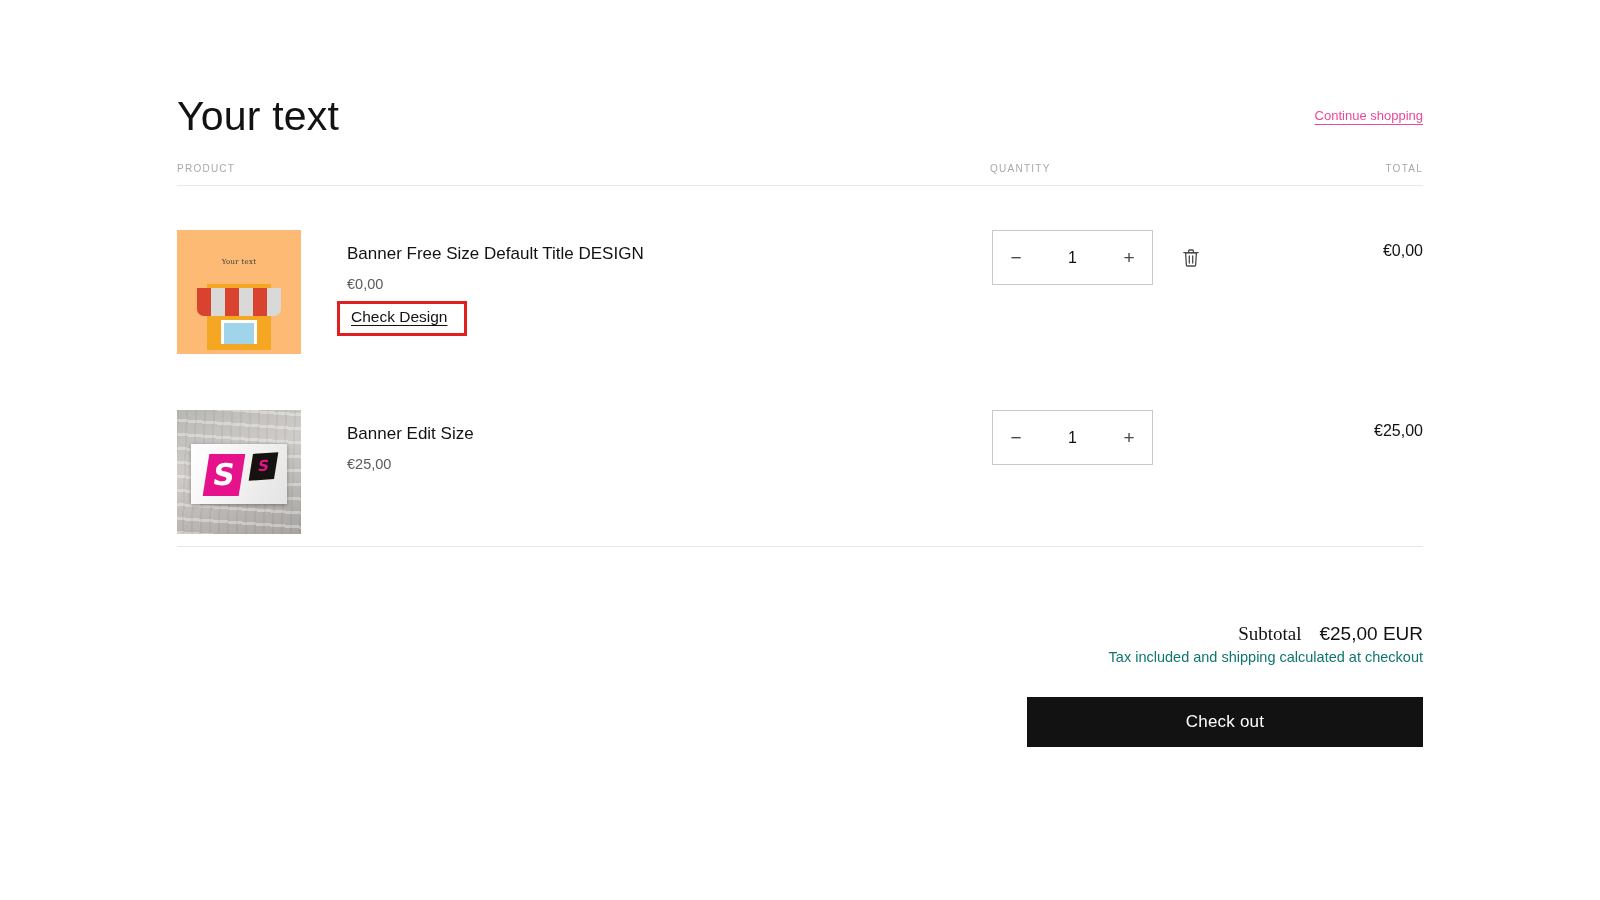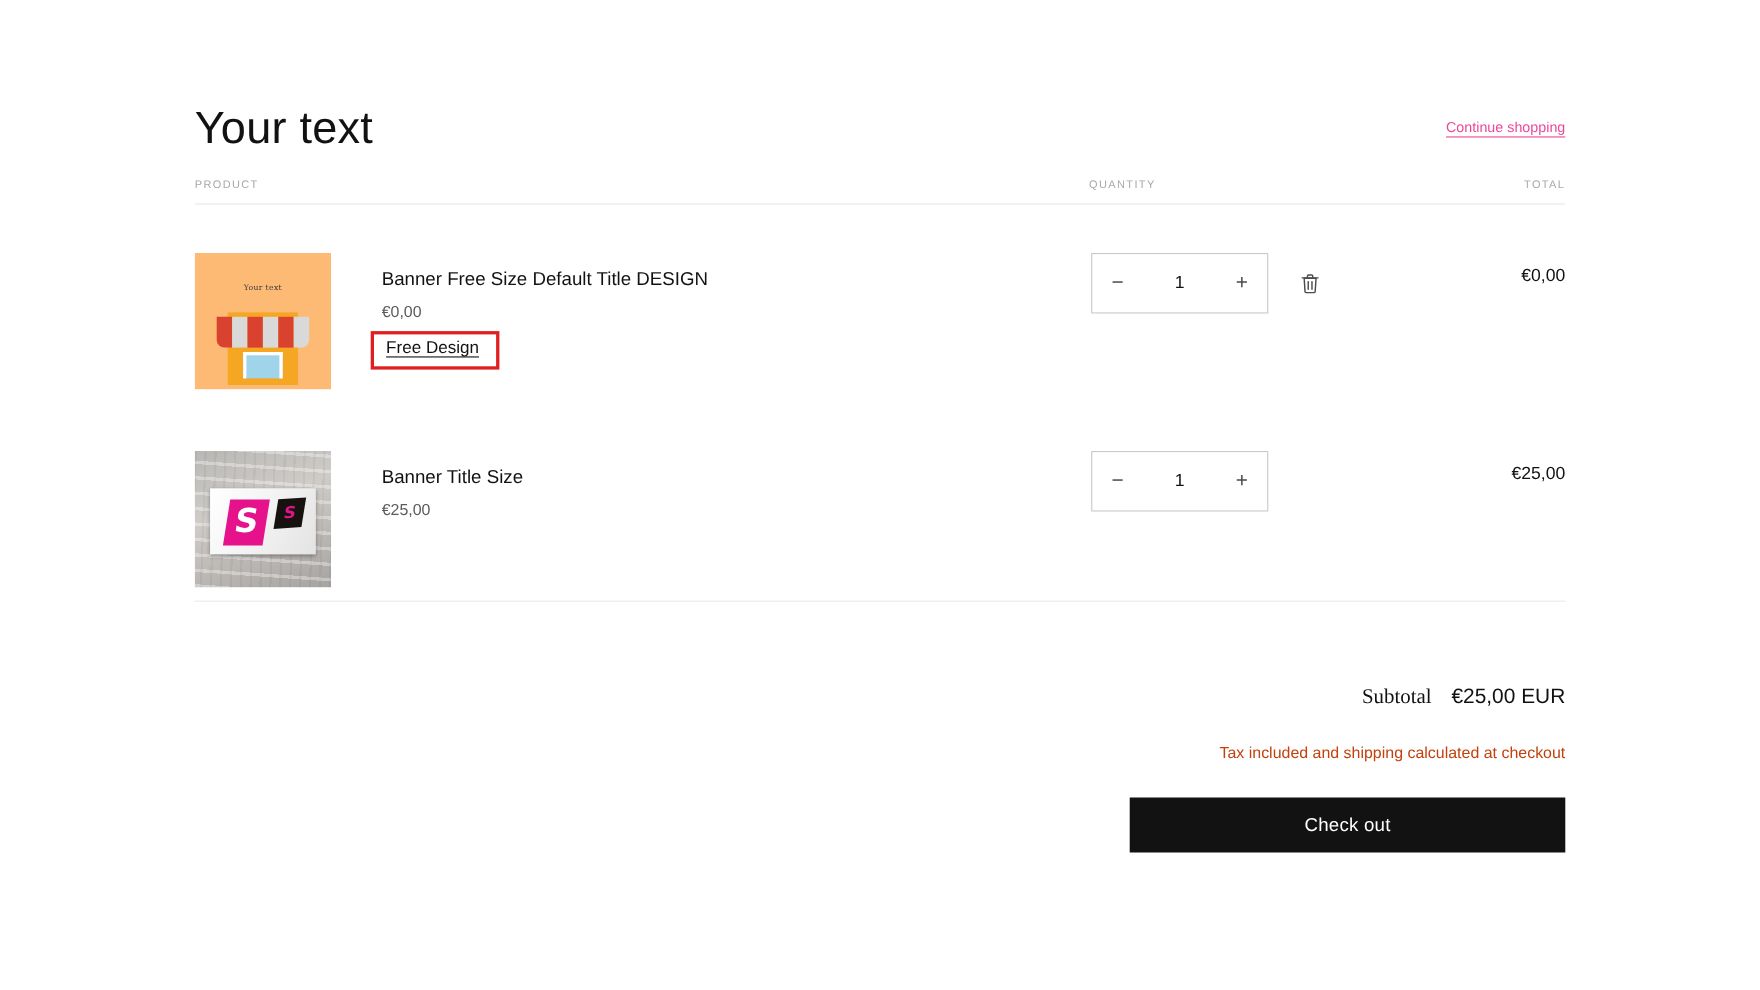--- a/index.html
+++ b/index.html
@@ -306,23 +306,23 @@
     padding-top: 76px;
     text-align: right;
   }
   .subtotal-line {
     font-size: 19px;
     color: #121212;
     white-space: nowrap;
   }
   .subtotal-label { margin-right: 18px; font-family: Liberation Serif, serif; }
   .tax-note {
-    margin-top: 32px;
+    margin-top: 4px;
     font-size: 14.5px;
-    color: #c2410c;
+    color: #0f766e;
   }
   .checkout-btn {
     margin-top: 32px;
     margin-left: auto;
     display: block;
     width: 396px;
     height: 50px;
     background: #121212;
     color: #ffffff;
     border: none;
@@ -363,21 +363,21 @@
               <i></i>
           </div>
           <div class="shop-win"></div>
         </div>
       </div>
 
       <div class="prod-info">
         <div class="prod-title">Banner Free Size Default Title DESIGN</div>
         <div class="prod-price">€0,00</div>
         <div class="edit-design-holder">
-          <a class="edit-design-link">Free Design</a>
+          <a class="edit-design-link">Check Design</a>
           <div class="annot-box"></div>
         </div>
       </div>
 
       <div class="qty">
         <button class="qty-btn">−</button>
         <span class="qty-val">1</span>
         <button class="qty-btn">+</button>
       </div>
 
@@ -399,21 +399,21 @@
       <div class="thumb">
         <div class="flag-thumb">
           <div class="flag-sheet">
             <div class="flag-s-big">S</div>
             <div class="flag-diamond">S</div>
           </div>
         </div>
       </div>
 
       <div class="prod-info">
-        <div class="prod-title">Banner Title Size</div>
+        <div class="prod-title">Banner Edit Size</div>
         <div class="prod-price">€25,00</div>
       </div>
 
       <div class="qty">
         <button class="qty-btn">−</button>
         <span class="qty-val">1</span>
         <button class="qty-btn">+</button>
       </div>
 
       <div class="row-total">€25,00</div>

